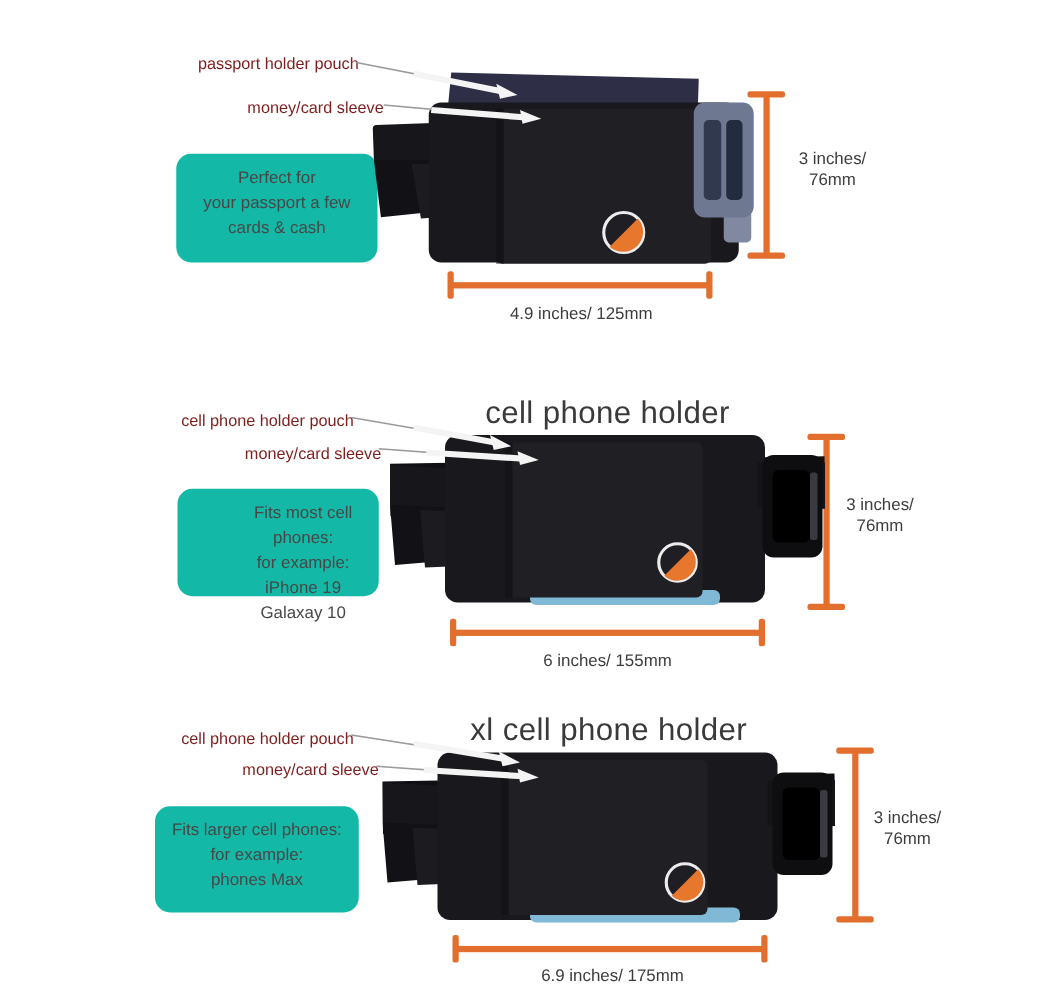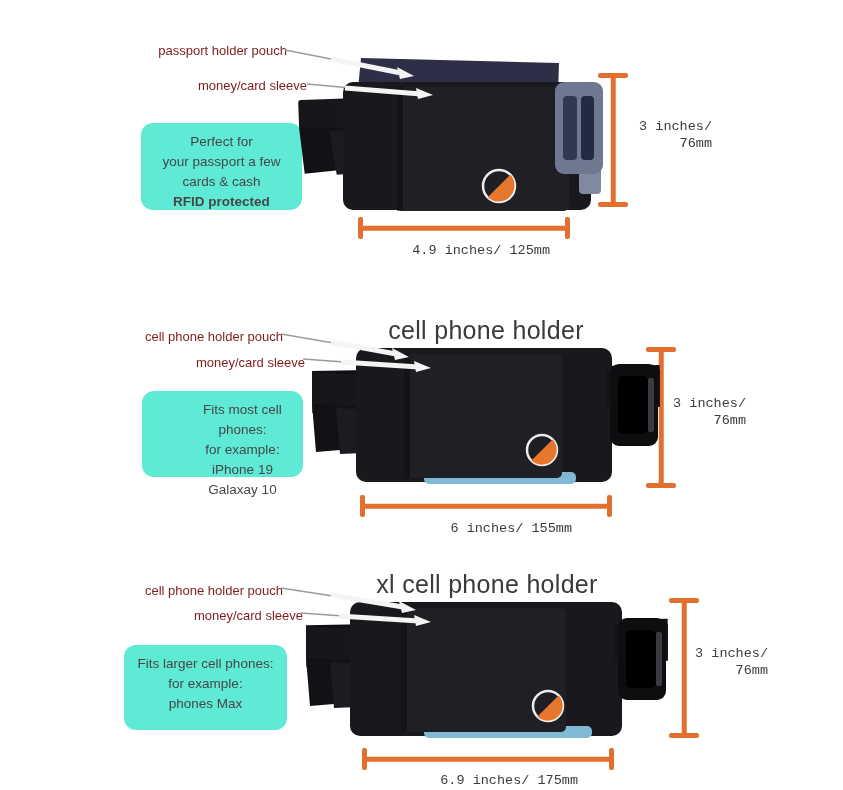--- a/index.html
+++ b/index.html
@@ -1,47 +1,46 @@
 <!DOCTYPE html>
 <html><head>
 <meta charset="utf-8">
 <style>
   html,body{margin:0;padding:0;background:#fff;}
   #canvas{position:relative;width:843px;height:790px;background:#ffffff;overflow:hidden;
           font-family:"Liberation Sans",sans-serif;color:#3c3c3c;}
   .abs{position:absolute;}
   .title{font-size:25px;letter-spacing:.3px;color:#3a3a3a;text-align:center;white-space:nowrap;}
   .callout{font-size:13px;color:#7f1d1d;text-align:right;white-space:nowrap;}
-  .infobox{background:#5eead4;border-radius:12px;text-align:center;color:#474747;
+  .infobox{background:#14b8a6;border-radius:12px;text-align:center;color:#474747;
            font-size:13.5px;line-height:20px;padding-top:9px;box-sizing:border-box;}
   .infobox .bold{font-weight:bold;}
   .vdim .vline{position:absolute;top:3px;bottom:3px;left:50%;width:4.5px;transform:translateX(-50%);background:#e36f2e;}
   .vdim .vcap{position:absolute;left:0;right:0;height:5px;background:#e36f2e;border-radius:2px;}
   .vdim .vcap.top{top:0;} .vdim .vcap.bot{bottom:0;}
   .hdim .hline{position:absolute;left:3px;right:3px;top:50%;height:4.5px;transform:translateY(-50%);background:#e36f2e;}
   .hdim .hcap{position:absolute;top:0;bottom:0;width:5px;background:#e36f2e;border-radius:2px;}
   .hdim .hcap.left{left:0;} .hdim .hcap.right{right:0;}
-  .dimtext{font-size:13.5px;line-height:17px;color:#3c3c3c;text-align:right;white-space:nowrap;font-family:Liberation Mono, monospace;}
+  .dimtext{font-size:13.5px;line-height:17px;color:#3c3c3c;text-align:center;white-space:nowrap;}
   svg{display:block;}
   .arrows{z-index:6;} .product{z-index:2;}
 </style>
 </head>
 <body>
 
 <div id="canvas">
 
   <div class="abs title" style="left:338px;top:30px;width:240px;margin-top:36px;">passport holder</div>
   <div class="abs callout" style="left:130px;top:43px;width:157px;">passport holder pouch</div>
   <div class="abs callout" style="left:150px;top:78px;width:157px;">money/card sleeve</div>
 
   <div class="abs infobox" style="left:141px;top:123px;width:161px;height:87px;">
     <div>Perfect for</div>
     <div>your passport a few</div>
     <div>cards &amp; cash</div>
-    <div class="bold">RFID protected</div>
   </div>
 
   <svg class="abs product" style="left:297px;top:54px;" width="308" height="172" viewBox="0 0 308 172">
     <g transform="rotate(-2 60 70)">
       <rect x="2" y="44" width="114" height="30" rx="3" fill="#17171b"></rect>
       <polygon points="2,72 58,74 64,114 6,118" fill="#121216"></polygon>
       <polygon points="32,76 88,78 92,118 38,120" fill="#1b1b20"></polygon>
     </g>
     <polygon points="64,4 262,9 261,40 61,35" fill="#2e2e47"></polygon>
     <rect x="46" y="28" width="248" height="128" rx="10" fill="#19191d"></rect>

